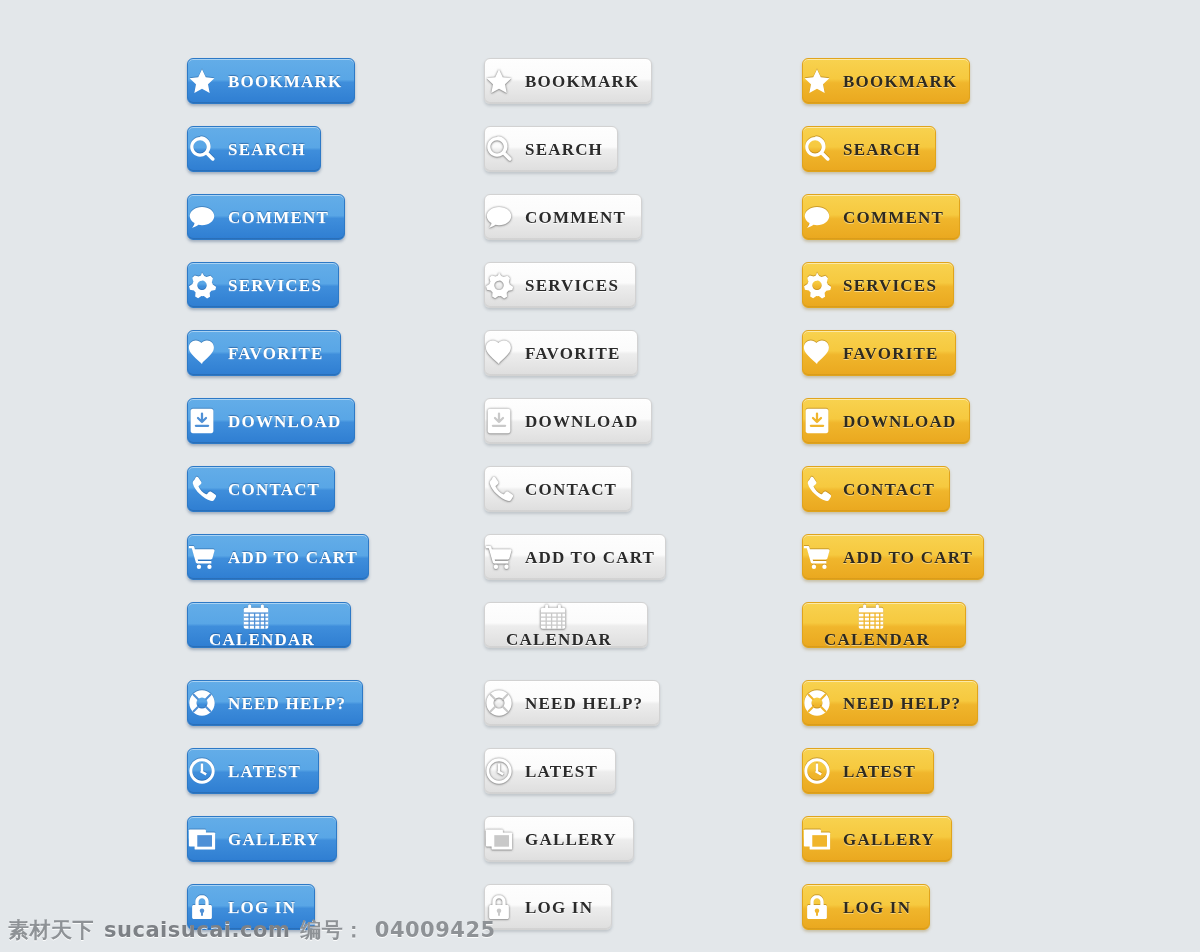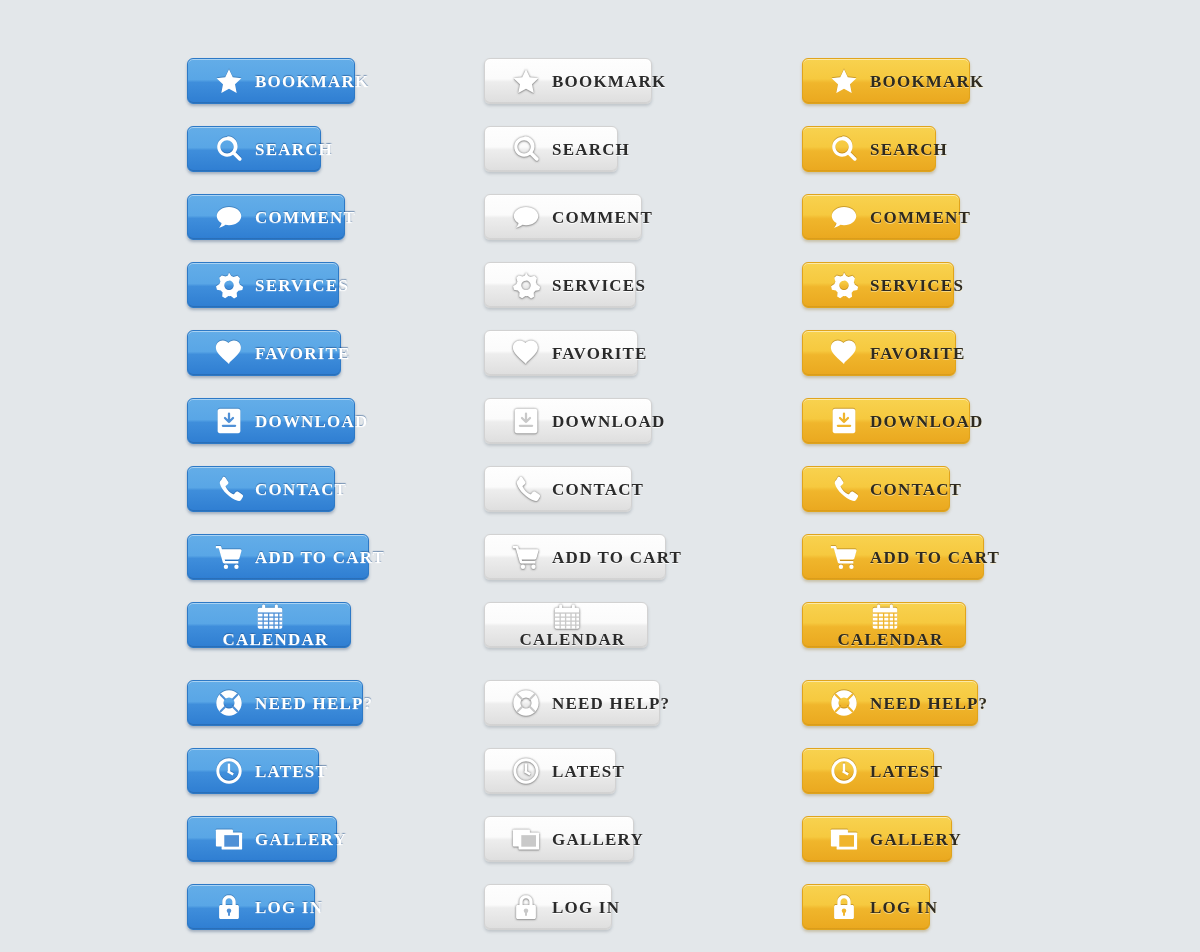--- a/index.html
+++ b/index.html
@@ -28,21 +28,21 @@
   .col-0 { left: 187px; }
   .col-1 { left: 484px; }
   .col-2 { left: 802px; }
 
   .btn {
     display: flex;
     align-items: center;
     box-sizing: border-box;
     height: 46px;
     border-radius: 6px;
-    padding: 0 14px 0 27px;
+    padding: 0 14px 0 0;
     margin-bottom: 22px;
     position: relative;
     cursor: pointer;
     user-select: none;
   }
 
   
   .style-blue {
     background: linear-gradient(to bottom, #63ade8 0%, #59a6e6 47%, #3f8edb 53%, #2f7ed2 100%);
     box-shadow: inset 0 1px 0 rgba(255,255,255,0.45),
@@ -504,13 +504,19 @@
             <path d="M16 2.2c-4.2 0-7.6 3.4-7.6 7.6v5.1h3.8V9.8c0-2.1 1.7-3.8 3.8-3.8s3.8 1.7 3.8 3.8v5.1h3.8V9.8c0-4.2-3.4-7.6-7.6-7.6z" class="ic"></path>
             <path class="ic" d="M6.5 13.8h19c1 0 1.8.8 1.8 1.8v12.4c0 1-.8 1.8-1.8 1.8h-19c-1 0-1.8-.8-1.8-1.8V15.6c0-1 .8-1.8 1.8-1.8z"></path>
             <circle cx="16" cy="20.2" r="2.6" fill="#f0b52c"></circle>
             <path d="M14.9 21.6h2.2v4.3h-2.2z" fill="#f0b52c"></path>
           </svg>
         </span>
         <span class="btn-label">LOG IN</span>
       </div>
     </div>
 
+  <div id="watermark">
+    <span>素材天下</span>
+    <span class="wm-site">sucaisucai.com</span>
+    <span>编号：</span>
+    <span>04009425</span>
+  </div>
 </div>
 
 </body></html>

